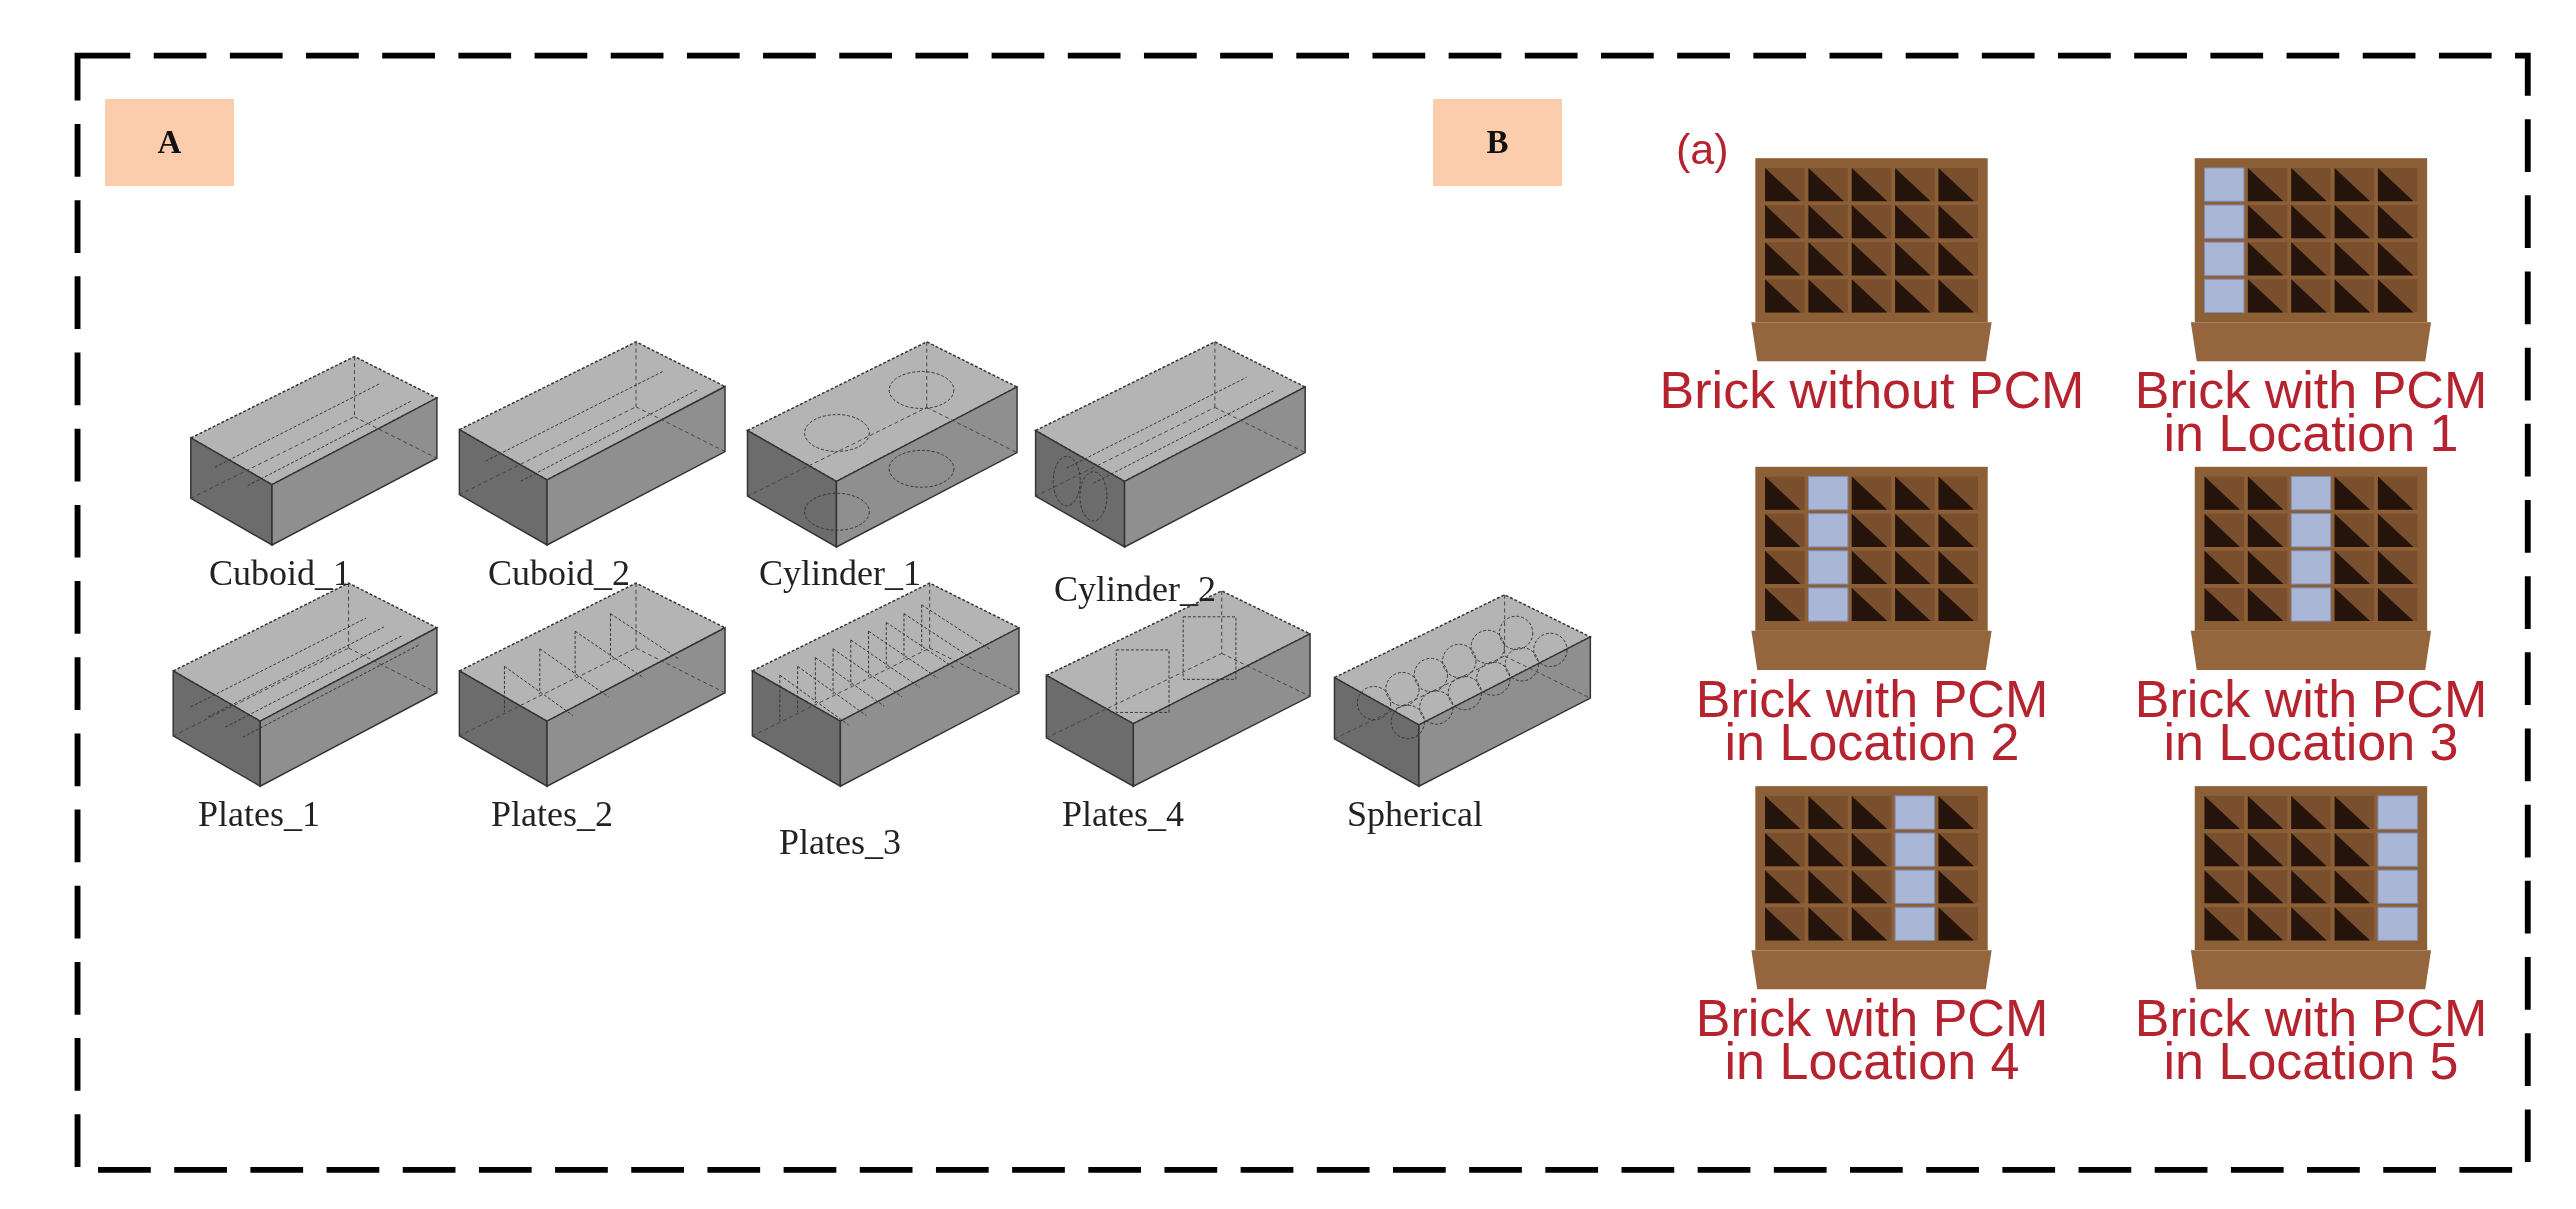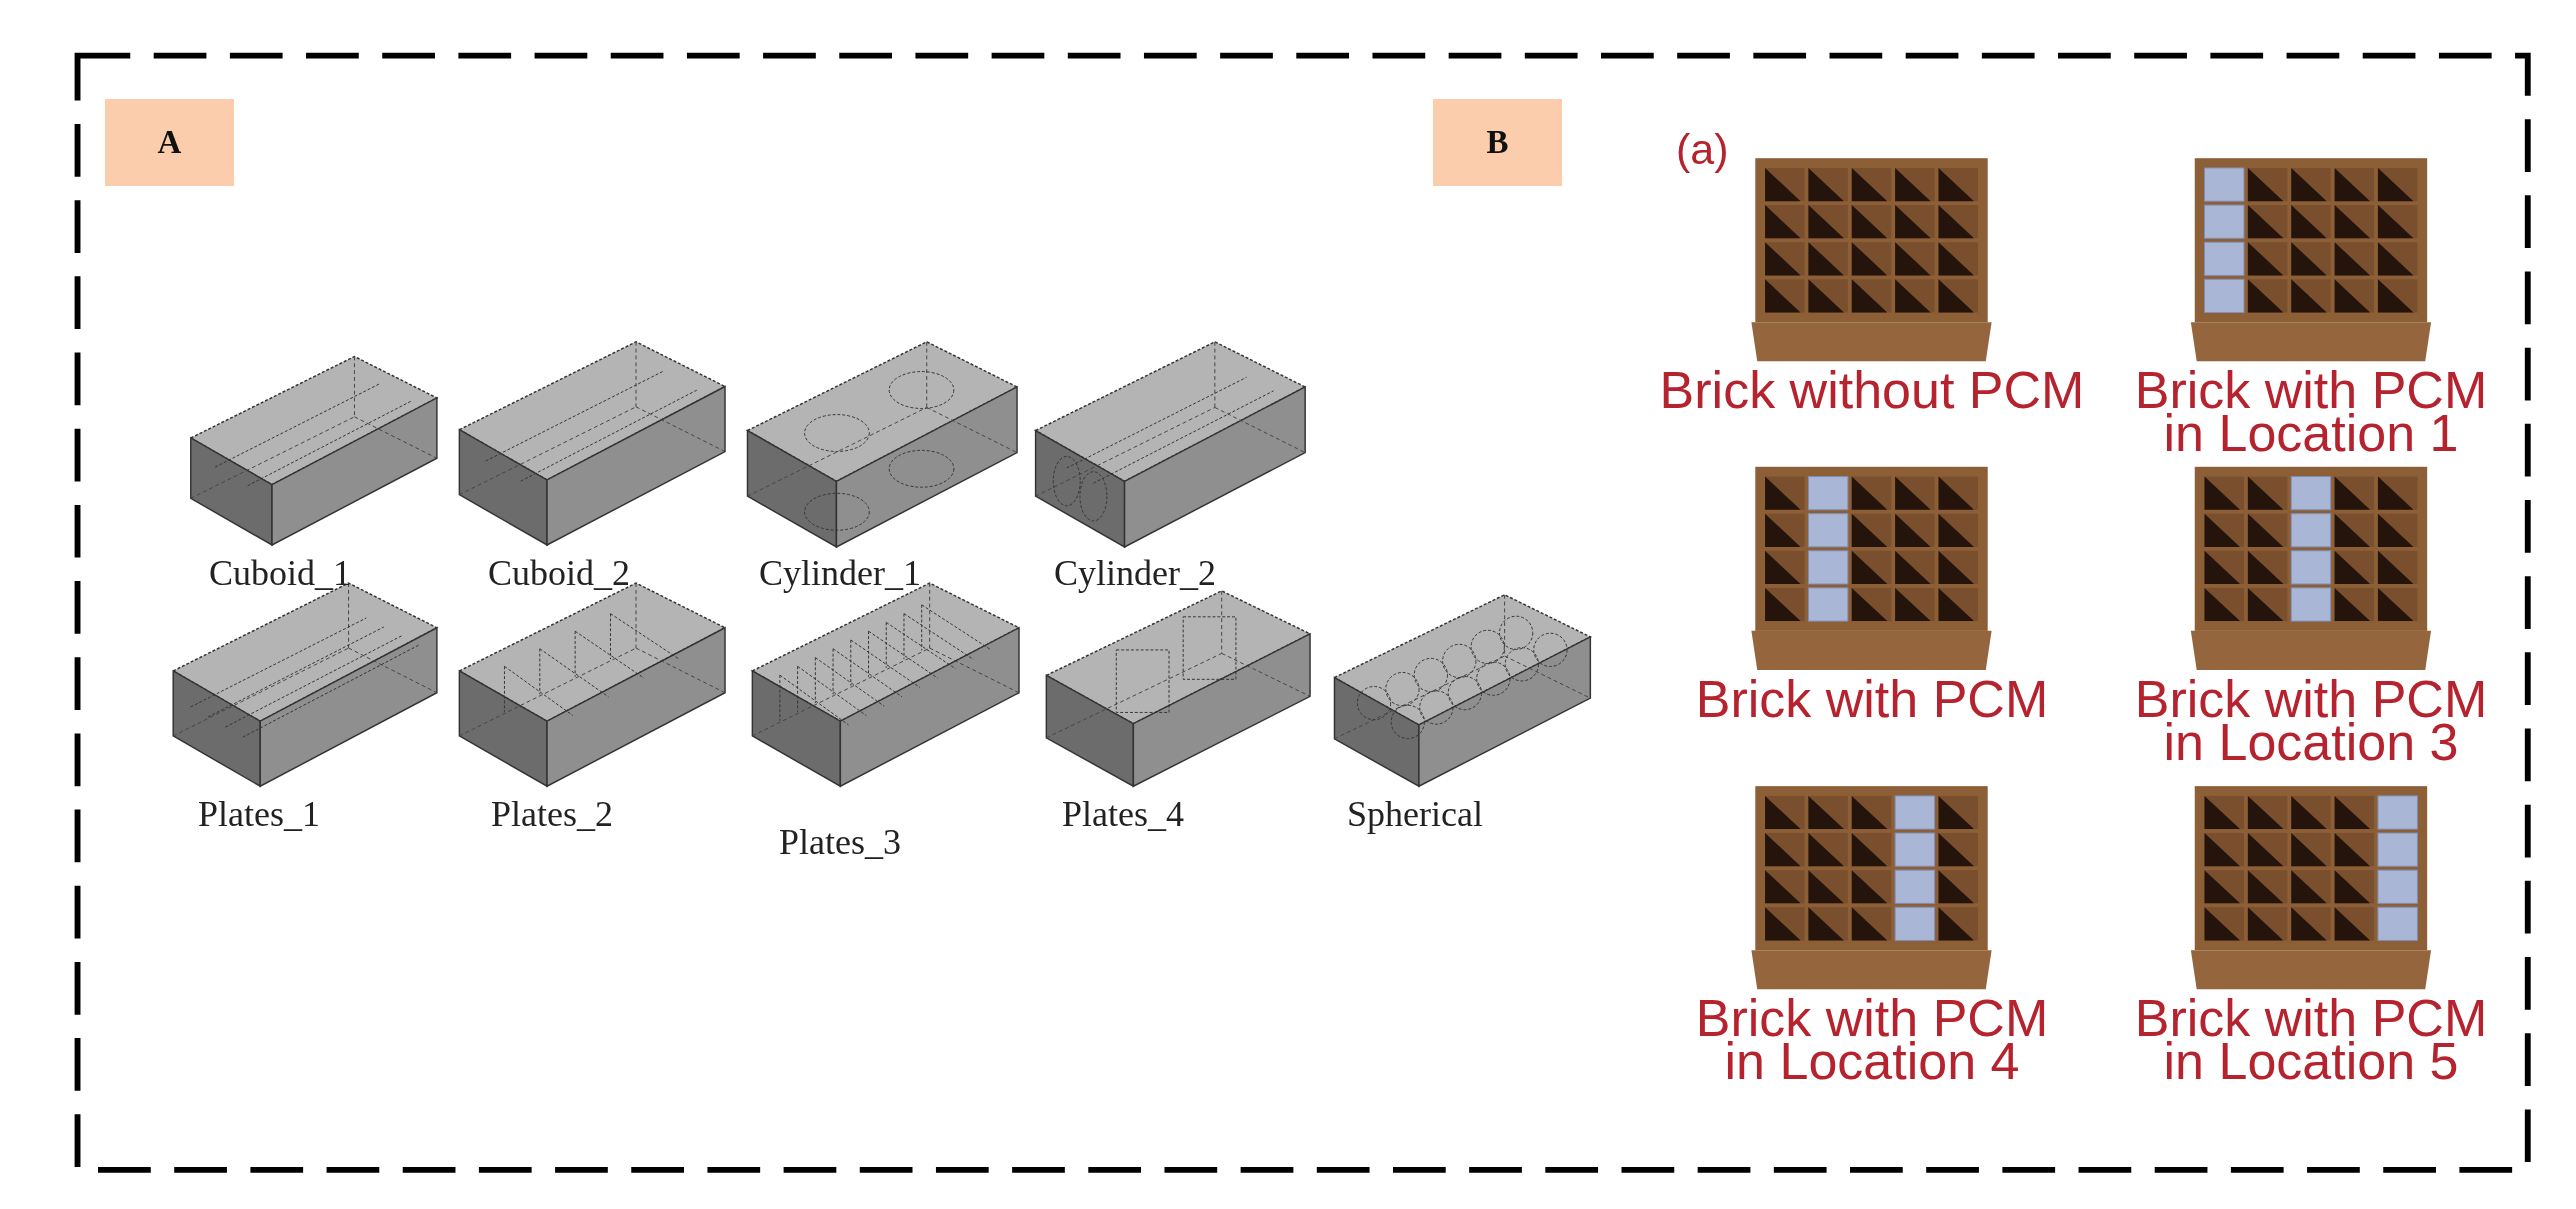--- a/index.html
+++ b/index.html
@@ -149,21 +149,21 @@
       <circle cx="1499.4999166666666" cy="709.6466533333333" r="17.03" stroke="#333" stroke-width="1" stroke-dasharray="3 2" fill="none"></circle>
       <circle cx="1528.6910833333334" cy="694.8904666666666" r="17.03" stroke="#333" stroke-width="1" stroke-dasharray="3 2" fill="none"></circle>
       <circle cx="1557.88225" cy="680.13428" r="17.03" stroke="#333" stroke-width="1" stroke-dasharray="3 2" fill="none"></circle>
       <circle cx="1587.0734166666666" cy="665.3780933333334" r="17.03" stroke="#333" stroke-width="1" stroke-dasharray="3 2" fill="none"></circle>
     </g>
   </svg>
 <div id="panelA-labels">
     <div class="shape-label" style="left: 280px; top: 552px;">Cuboid_1</div>
     <div class="shape-label" style="left: 559px; top: 552px;">Cuboid_2</div>
     <div class="shape-label" style="left: 840px; top: 552px;">Cylinder_1</div>
-    <div class="shape-label" style="left: 1135px; top: 552px;">Cylinder_2</div>
+    <div class="shape-label" style="left: 1135px; top: 568px;">Cylinder_2</div>
     <div class="shape-label" style="left: 259px; top: 793px;">Plates_1</div>
     <div class="shape-label" style="left: 552px; top: 793px;">Plates_2</div>
     <div class="shape-label" style="left: 840px; top: 793px; margin-top: 28px;">Plates_3</div>
     <div class="shape-label" style="left: 1123px; top: 793px;">Plates_4</div>
     <div class="shape-label" style="left: 1415px; top: 793px;">Spherical</div>
   </div>
 
 <div class="sub-label" style="left:1676px;top:125px;">(a)</div>
 <svg id="panelB" width="2576" height="1209" style="position:absolute;left:0;top:0;" viewBox="0 0 2637 1238">
     <g>
@@ -654,20 +654,21 @@
 <div id="panelB-labels">
     <div class="brick-label" style="left: 1872px; top: 369px;">
       <span>Brick without PCM</span>
     </div>
     <div class="brick-label" style="left: 2311px; top: 369px;">
       <span>Brick with PCM</span>
       <span>in Location 1</span>
     </div>
     <div class="brick-label" style="left: 1872px; top: 678px;">
       <span>Brick with PCM</span>
+      <span>in Location 2</span>
     </div>
     <div class="brick-label" style="left: 2311px; top: 678px;">
       <span>Brick with PCM</span>
       <span>in Location 3</span>
     </div>
     <div class="brick-label" style="left: 1872px; top: 997px;">
       <span>Brick with PCM</span>
       <span>in Location 4</span>
     </div>
     <div class="brick-label" style="left: 2311px; top: 997px;">

